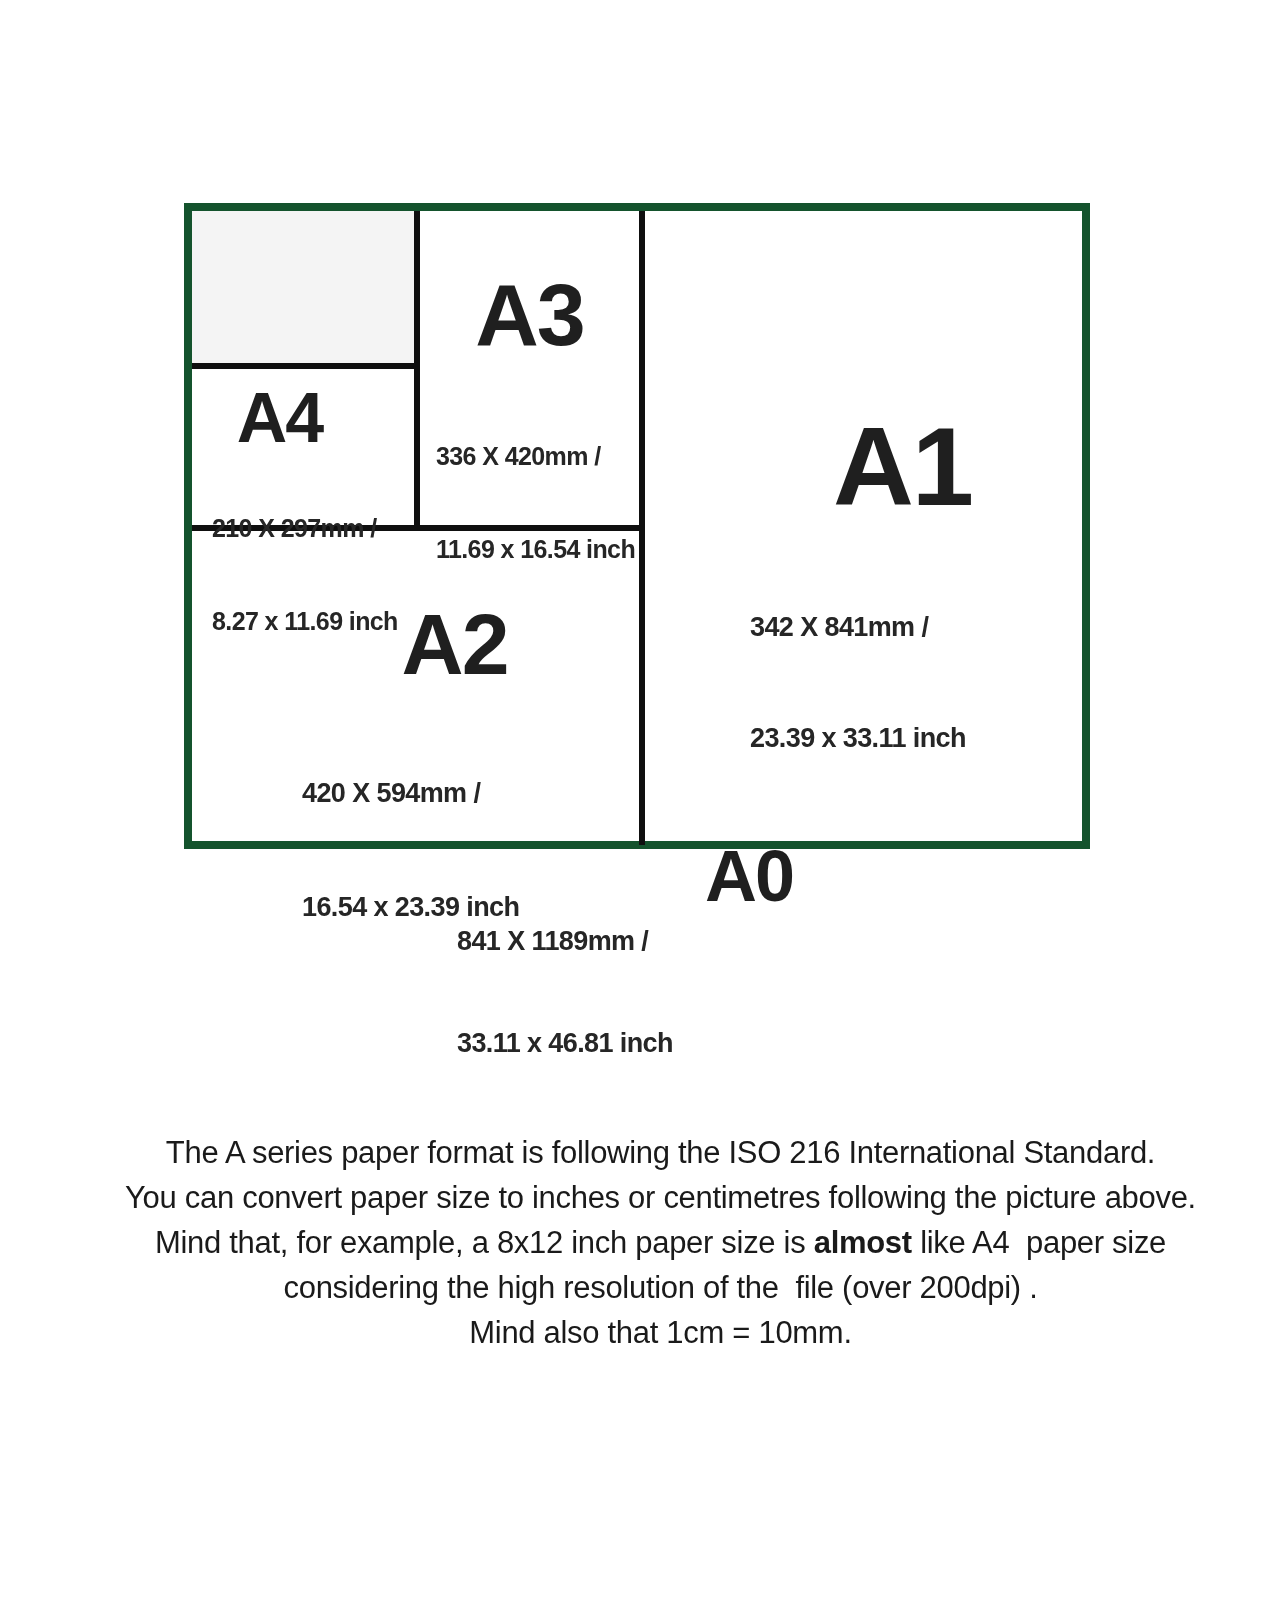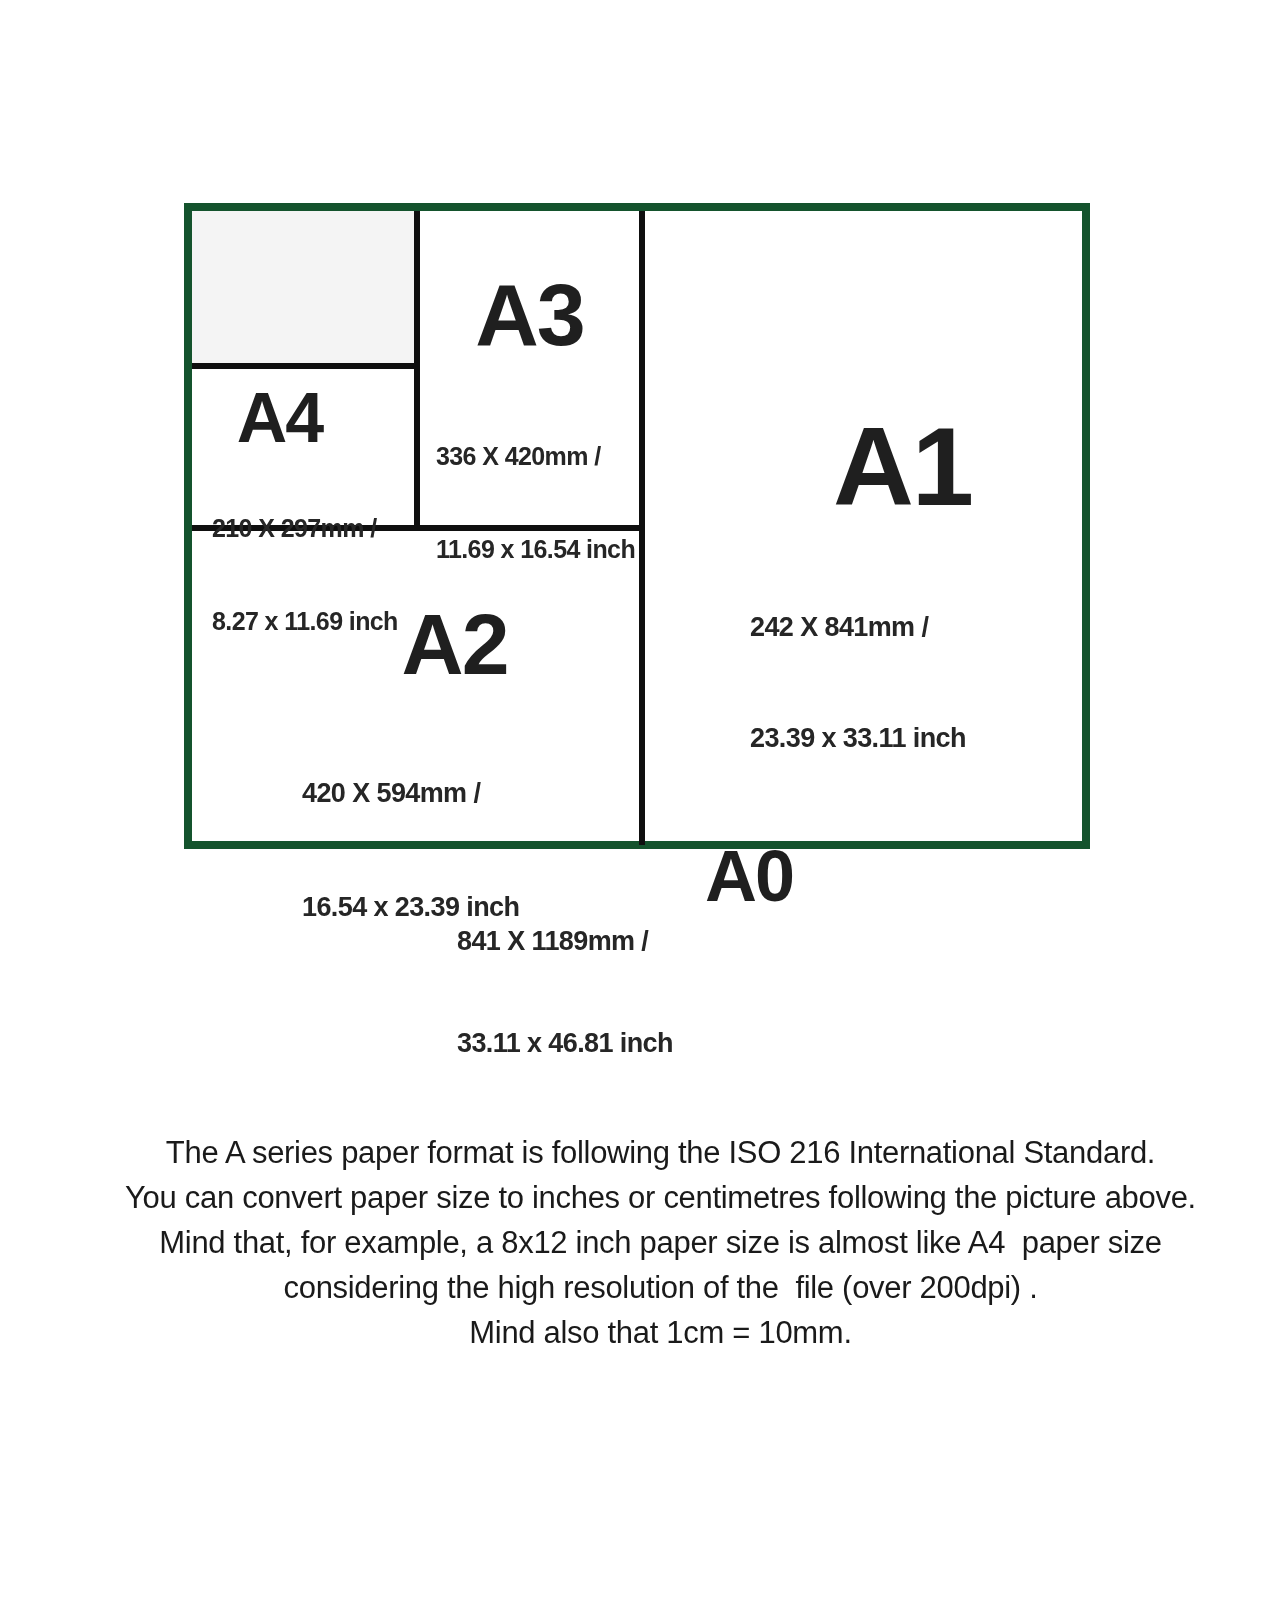--- a/index.html
+++ b/index.html
@@ -91,21 +91,21 @@
     left: 0; top: 1130px;
     width: 1279px;
     text-align: center;
     color: #1a1a1a;
     font-size: 31px;
     line-height: 45px;
     letter-spacing: -0.3px;
     padding-left: 21px;
   }
   .caption-line { white-space: pre-wrap; }
-  .caption-line b { font-weight: 400; }
+  .caption-line b { font-weight: 700; }
 </style>
 </head>
 <body>
 
 <div class="page">
 
   <div class="diagram">
 
     <div class="empty-box"></div>
 
@@ -127,21 +127,21 @@
     </div>
 
     <div class="sheet-label a2-label">A2</div>
     <div class="sheet-dims a2-dims">
       <div>420 X 594mm /</div>
       <div>16.54 x 23.39 inch</div>
     </div>
 
     <div class="sheet-label a1-label">A1</div>
     <div class="sheet-dims a1-dims">
-      <div>242 X 841mm /</div>
+      <div>342 X 841mm /</div>
       <div>23.39 x 33.11 inch</div>
     </div>
 
   </div>
 
   <div class="a0-dims">
     <div>841 X 1189mm /</div>
     <div>33.11 x 46.81 inch</div>
   </div>
   <div class="a0-label">A0</div>

